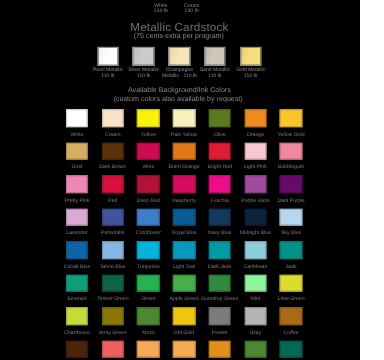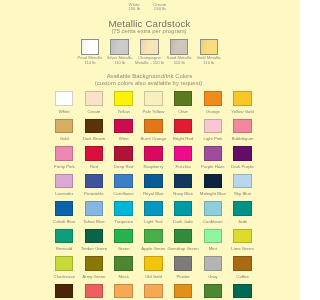--- a/index.html
+++ b/index.html
@@ -3,21 +3,21 @@
 <meta charset="utf-8">
 <style>
   html, body {
     margin: 0; padding: 0;
     width: 300px; height: 300px;
     background: #ffffff;
     overflow: hidden;
     font-family: "Liberation Sans", sans-serif;
     -webkit-font-smoothing: antialiased;
   }
-  #page { position: relative; width: 300px; height: 300px; background:#fef9c3; }
+  #page { position: relative; width: 300px; height: 300px; background:#000000; }
 
   
   .toplabels { position:absolute; left:0; top:0; width:300px; }
   .toplbl { position:absolute; text-align:center; color:#8a8a8a; font-size:4.2px; line-height:4.6px; letter-spacing:0.1px;}
 
   .h1 { position:absolute; left:-0.5px; width:300px; text-align:center; color:#736f6b; font-size:9.7px; letter-spacing:0.15px; top:18.4px; }
   .h2 { position:absolute; left:-1px; width:300px; text-align:center; color:#8e8a85; font-size:5.9px; letter-spacing:0.02px; top:27.6px; }
   .c1 { top:73.2px !important; font-size:5.9px; color:#8e8a85; letter-spacing:0.02px;}
   .c2 { top:80.3px !important; left:-1.5px; }
 

